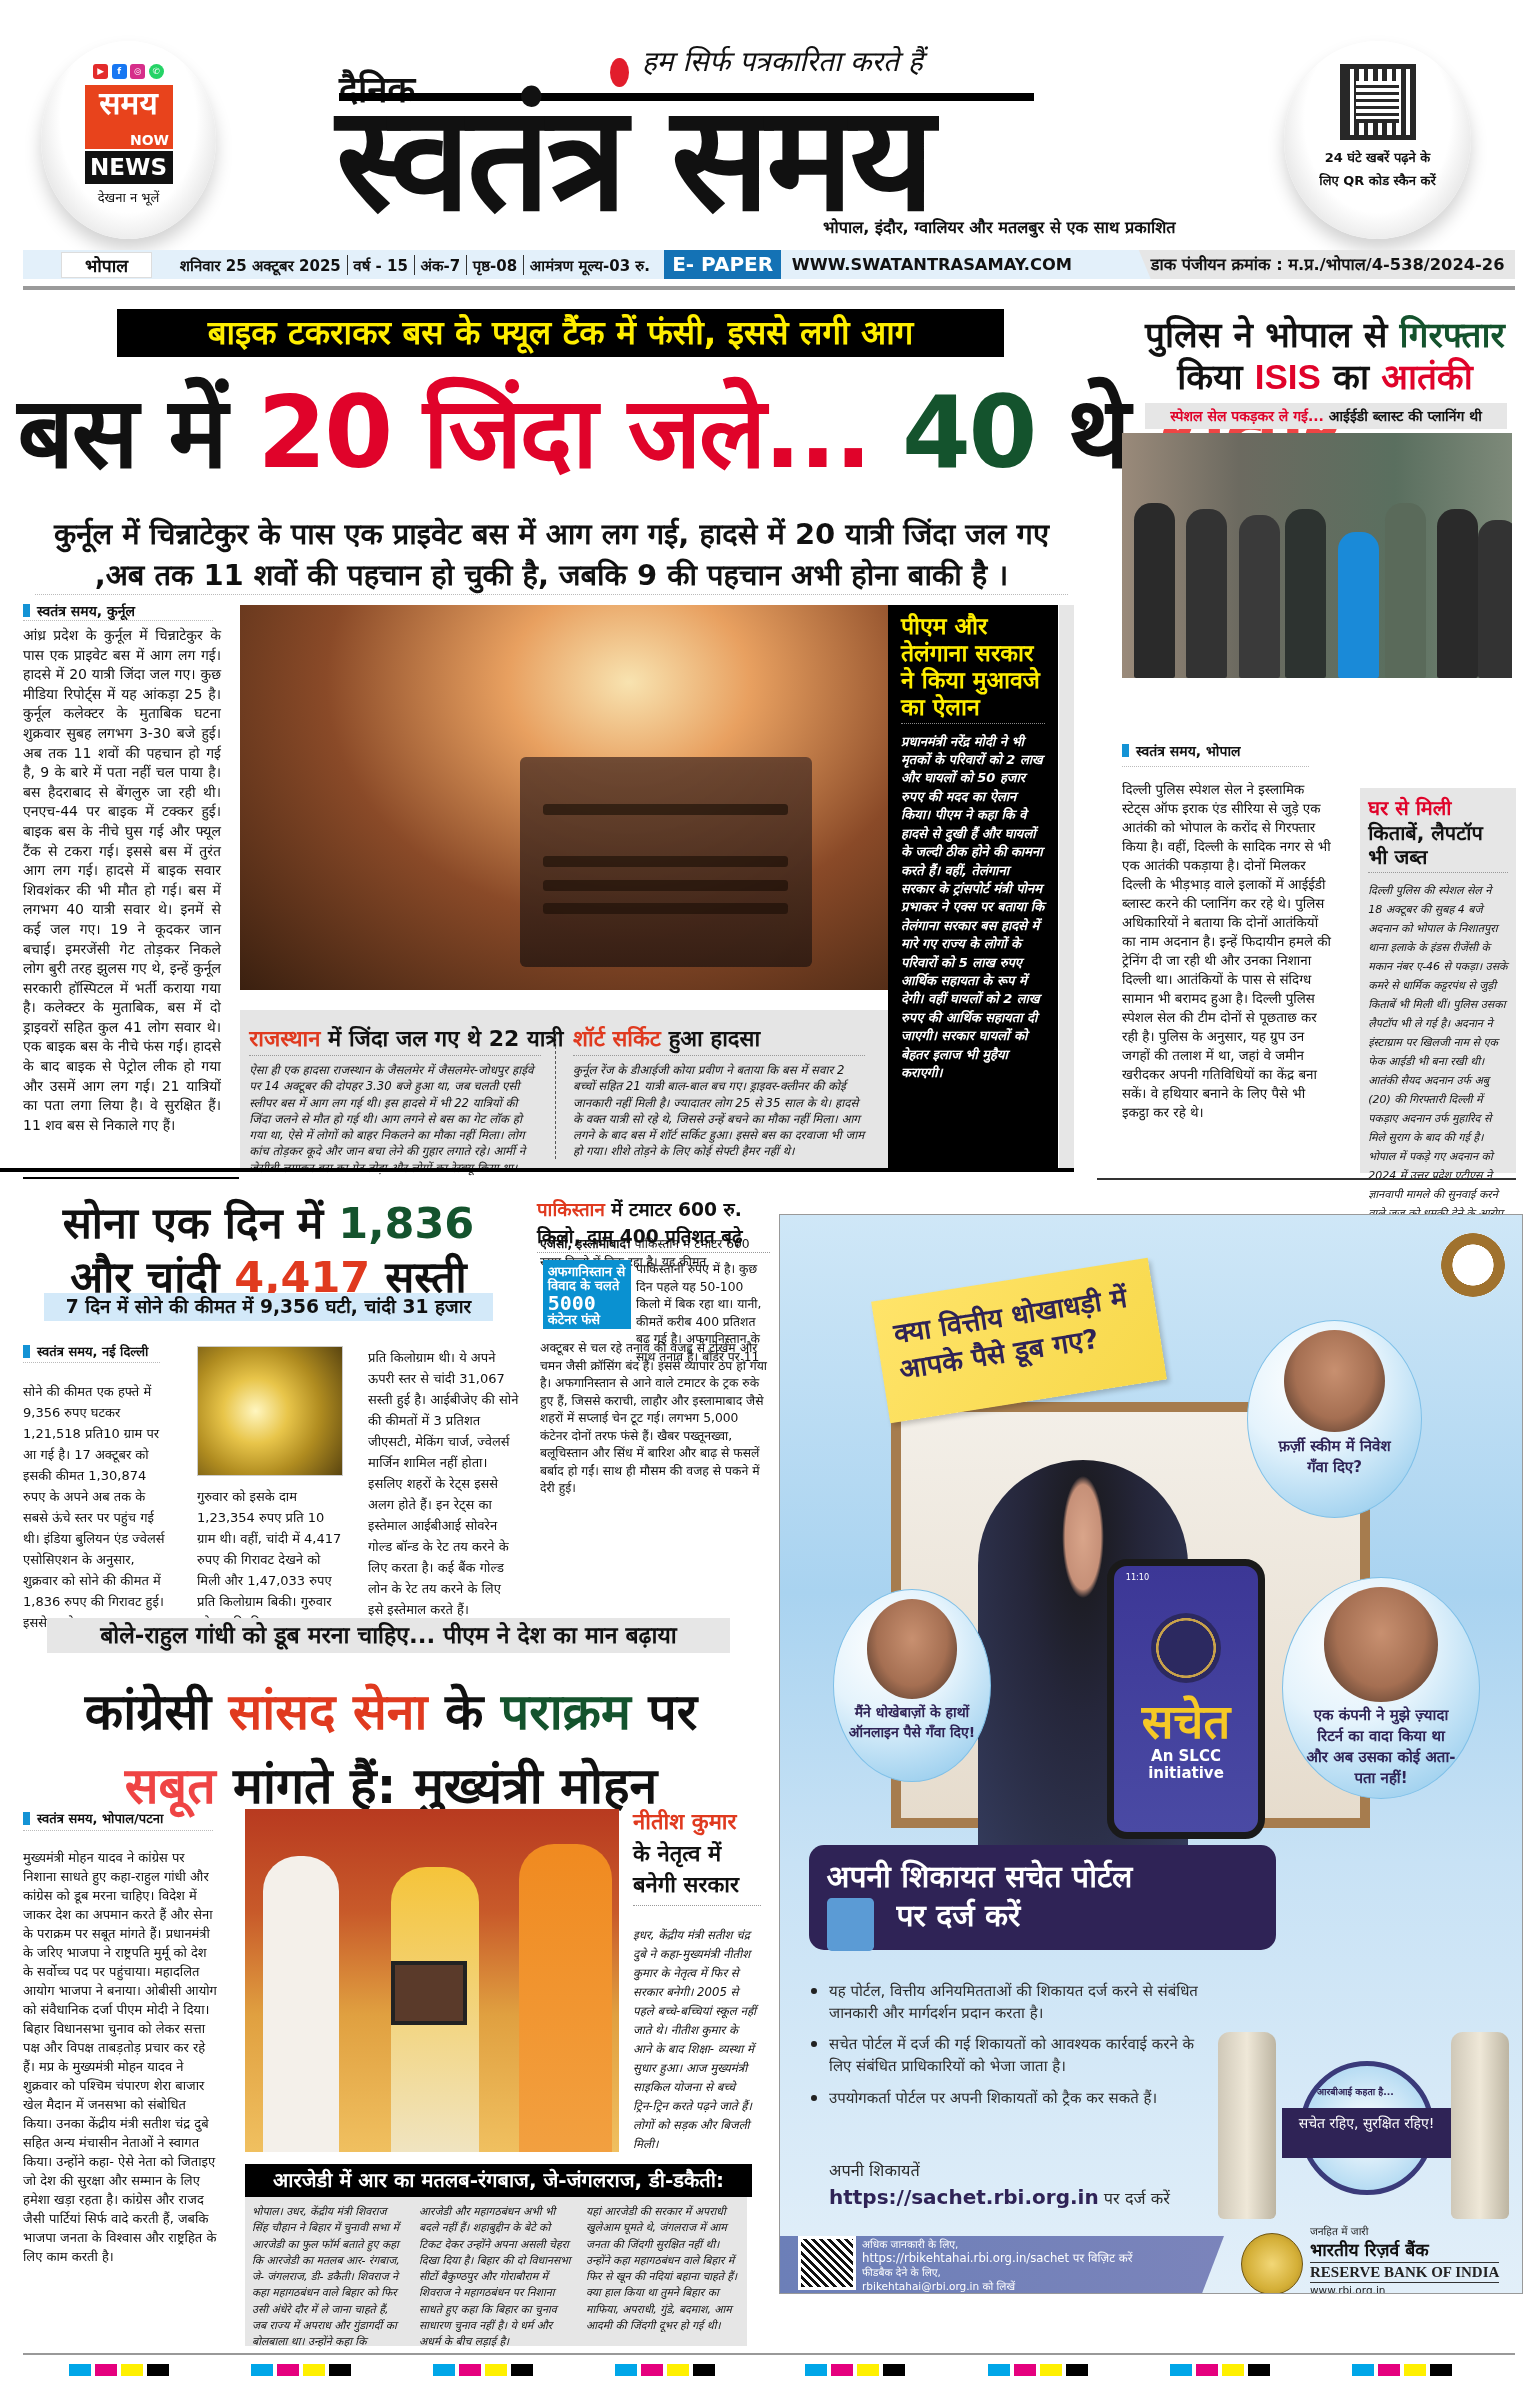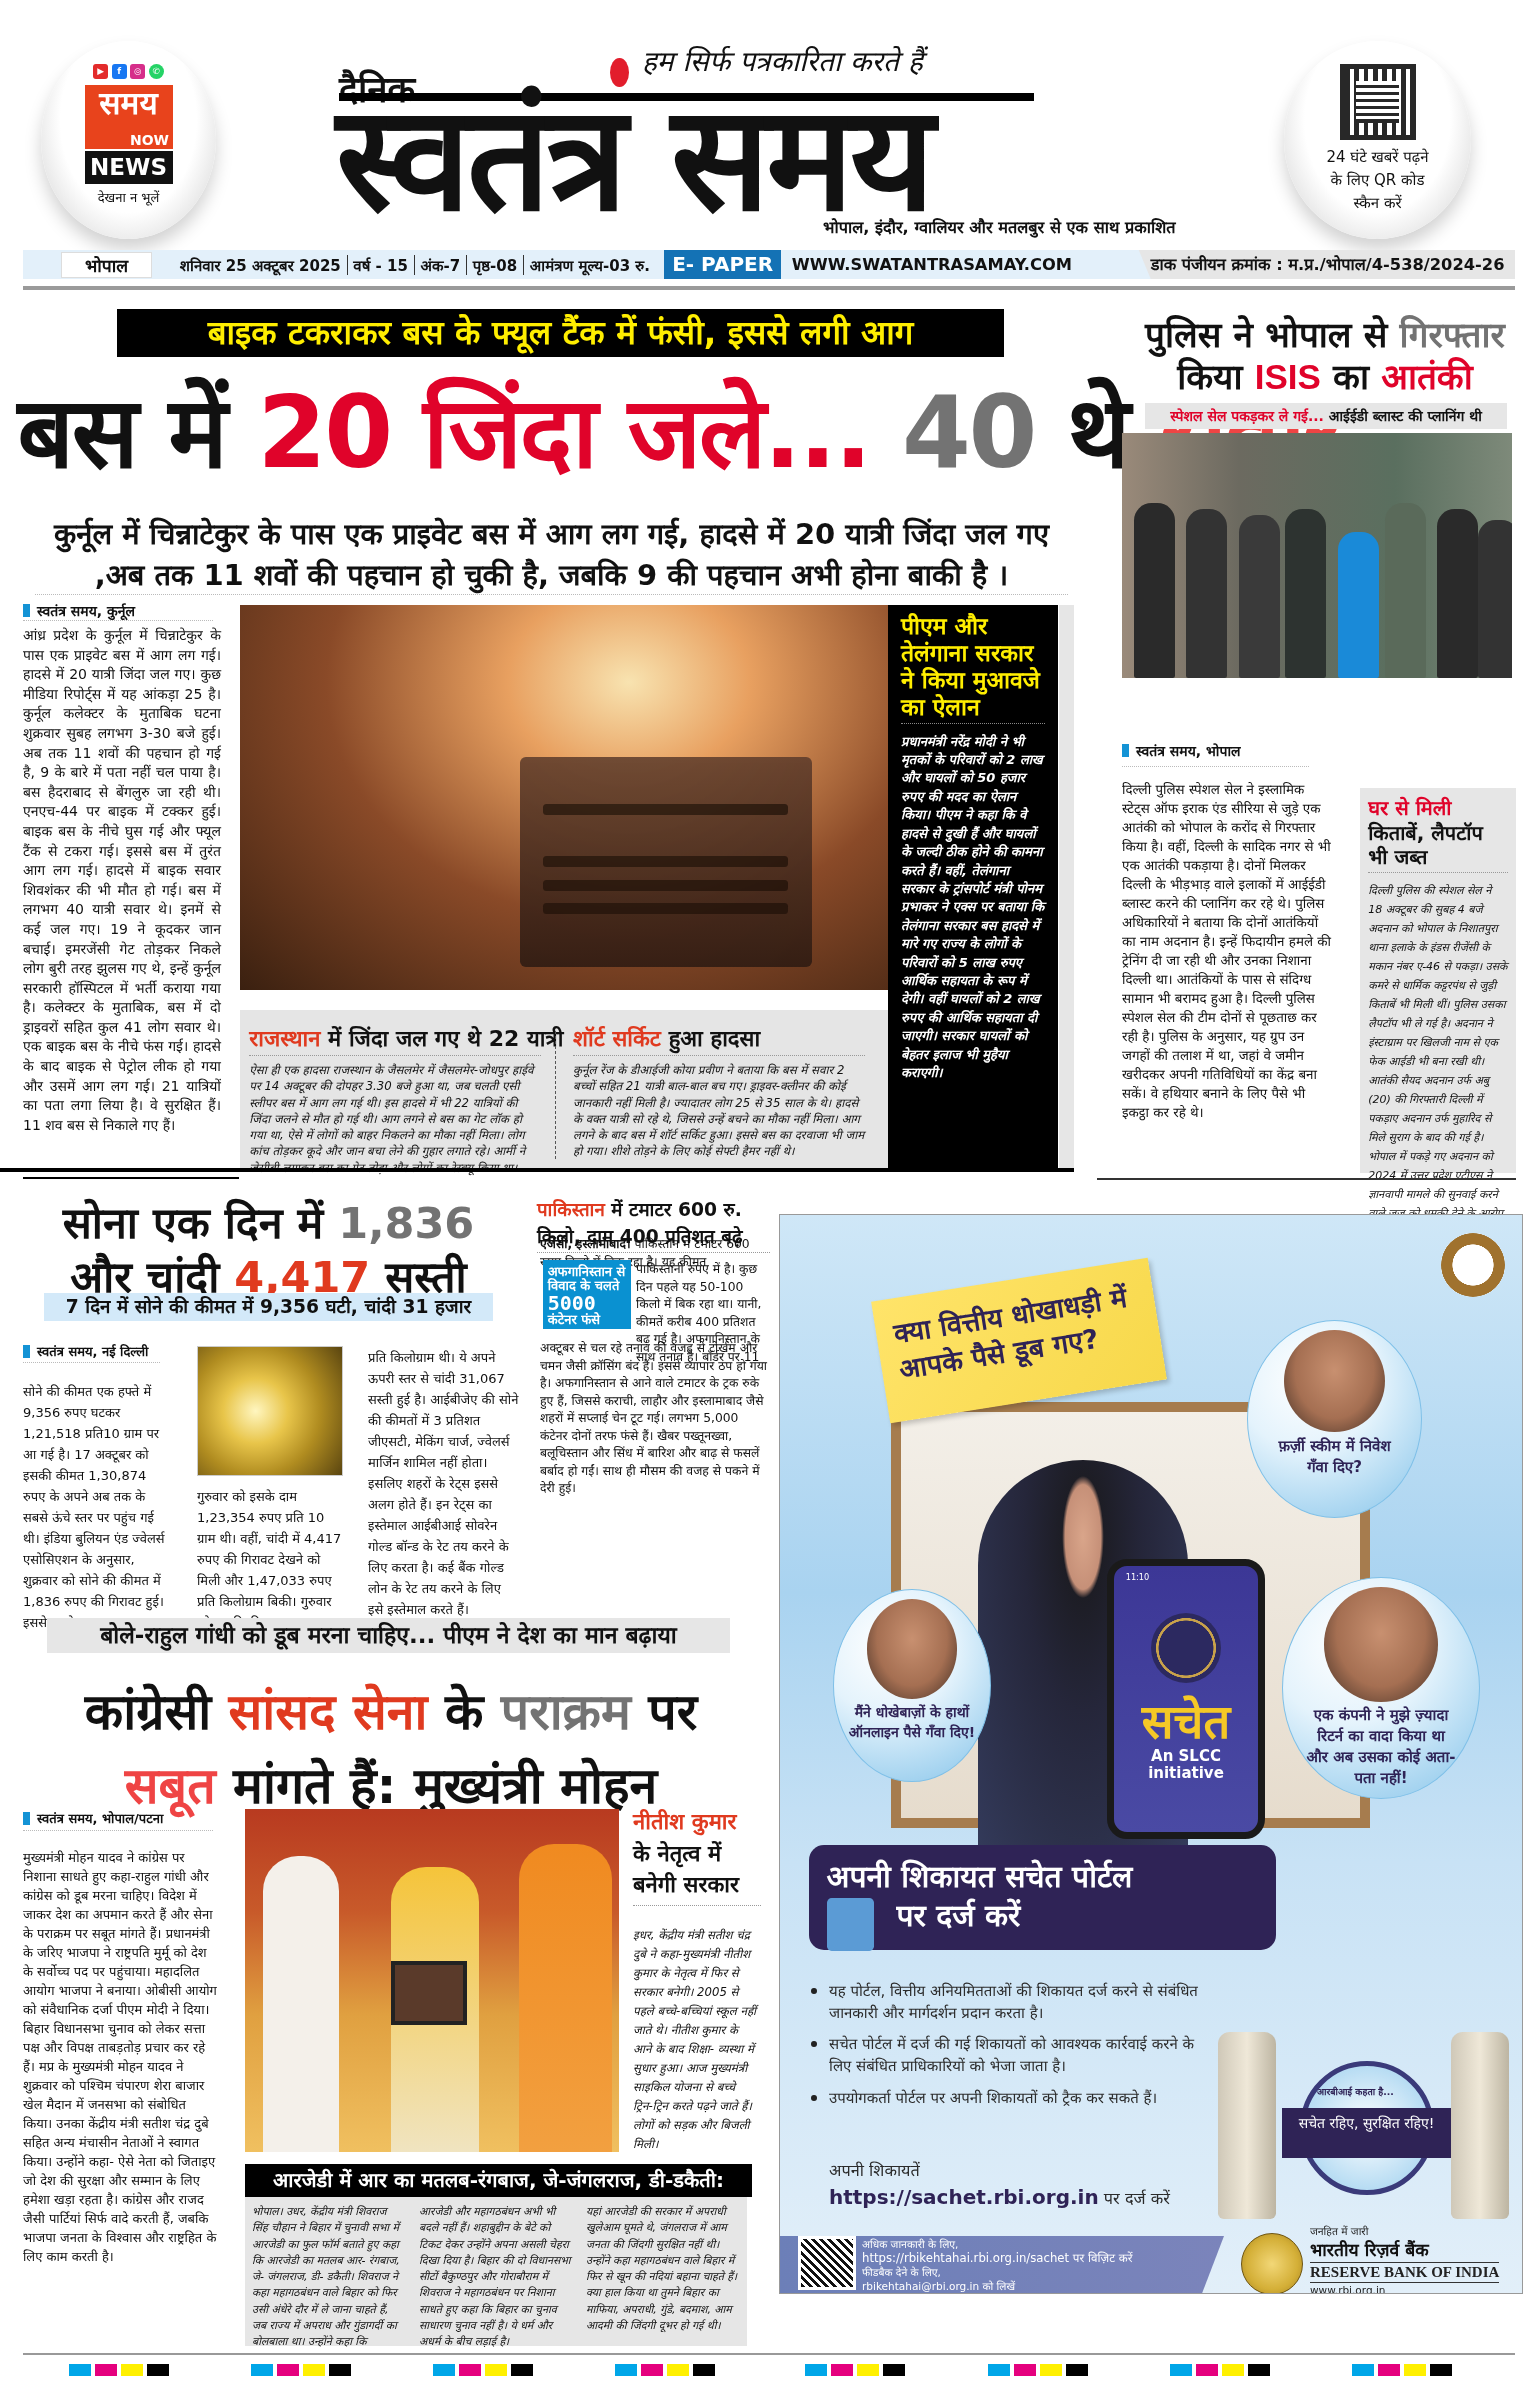--- a/index.html
+++ b/index.html
@@ -15,33 +15,33 @@
 .dainik{left:339px;top:64px;font-size:36px;font-weight:bold}
 .tagline{left:610px;top:41px;font-size:28px;font-family:"DejaVu Serif",serif;font-style:italic}
 .reddot{left:610px;top:58px;width:18.7px;height:29px;border-radius:50%;background:#e21d2c}
 .masthead{left:336px;top:88px;width:700px;font-size:146px;font-weight:900;letter-spacing:-3.5px;line-height:140px;white-space:nowrap}
 .masthead-bar{left:339px;top:93px;width:695px;height:8.2px;background:#000}
 .published{left:823px;top:216px;font-size:16.3px;font-weight:bold}
 .qr-badge{left:1284px;top:41px;width:187px;height:198px;border-radius:50%;background:radial-gradient(ellipse at 50% 40%,#fff 55%,#e2e2e2 80%,#cfcfcf 100%);box-shadow:0 10.5px 17.5px rgba(0,0,0,.18);text-align:center;padding-top:23px}
 .qr{width:76px;height:76px;margin:0 auto 5.8px;background:
  repeating-linear-gradient(90deg,#111 0 4.7px,#fff 4.7px 9.3px),#111;opacity:.9;border:5.8px solid #111;position:relative}
 .qr::before{content:"";position:absolute;inset:11.7px;background:repeating-linear-gradient(0deg,#111 0 3.5px,#fff 3.5px 7px)}
-.qr-text{font-size:15px;font-weight:normal;line-height:23px}
+.qr-text{font-size:13px;font-weight:bold;line-height:23px}
 .infobar{left:23px;top:250px;width:1492px;height:29px;background:#e3f0fa;display:flex;align-items:center;font-weight:bold;font-size:15px}
 .city{background:#fff;height:26px;width:91px;margin-left:38px;display:flex;align-items:center;justify-content:center;font-size:17.5px;border:0.6px solid #ddd}
 .dateline{margin-left:22px;display:flex;gap:0;white-space:nowrap}
 .dateline span{padding:0 5.8px;border-right:1.2px solid #333}
 .dateline span:last-child{border-right:none}
 .epaper{background:#1472b5;color:#fff;padding:0 8.2px;height:29px;line-height:29px;font-size:20px;margin-left:8.2px}
 .website{margin-left:10.5px;font-size:16.3px}
 .regno{position:absolute;right:0;top:0;height:29px;background:#e6e6e6;padding:0 10.5px 0 47px;line-height:29px;clip-path:polygon(35px 0,100% 0,100% 100%,47px 100%);font-size:16.3px}
 .rule{left:23px;top:286px;width:1492px;height:3.5px;background:#9a9a9a}
 .kicker1{left:117px;top:309px;width:887px;height:48px;background:#000;color:#ffee00;font-size:33px;font-weight:bold;text-align:center;line-height:48px}
 .head1{left:17.5px;top:374px;width:1074px;font-size:99px;font-weight:900;white-space:nowrap;letter-spacing:-2.3px;line-height:117px}
-.red{color:#e0032a}.blue{color:#737373}.mag{color:#ef4444}.orange{color:#e03a1f}
+.red{color:#e0032a}.blue{color:#14532d}.mag{color:#ef4444}.orange{color:#e03a1f}
 .sub1{left:29px;top:514px;width:1045px;font-size:29px;font-weight:bold;text-align:center;line-height:41px}
 .dotrule{border-top:1.8px dotted #bbb}
 .byline{font-size:14px;font-weight:bold;display:flex;align-items:center;gap:7px}
 .byline::before{content:"";width:7px;height:13px;background:#1493d5;display:block}
 .body-text{font-size:14px;line-height:19.6px;color:#111}
 .photo-bus{left:240px;top:605px;width:648px;height:385px;background:radial-gradient(ellipse at 60% 20%,#f8e3b0 0,#e8a060 22%,#8a4a28 55%,#3a2010 100%)}
 .bus-front{position:absolute;left:280px;top:152px;width:292px;height:210px;background:linear-gradient(#5b3a2a,#2c1a12);border-radius:5.8px;opacity:.85}
 .bus-grill{position:absolute;left:23px;width:245px;height:10.5px;background:#1a0f09;border-radius:3.5px}
 .caption-box{left:240px;top:1010px;width:648px;height:159px;background:#e5e5e5}
 .cap-col{position:absolute;top:11.7px;width:292px}

